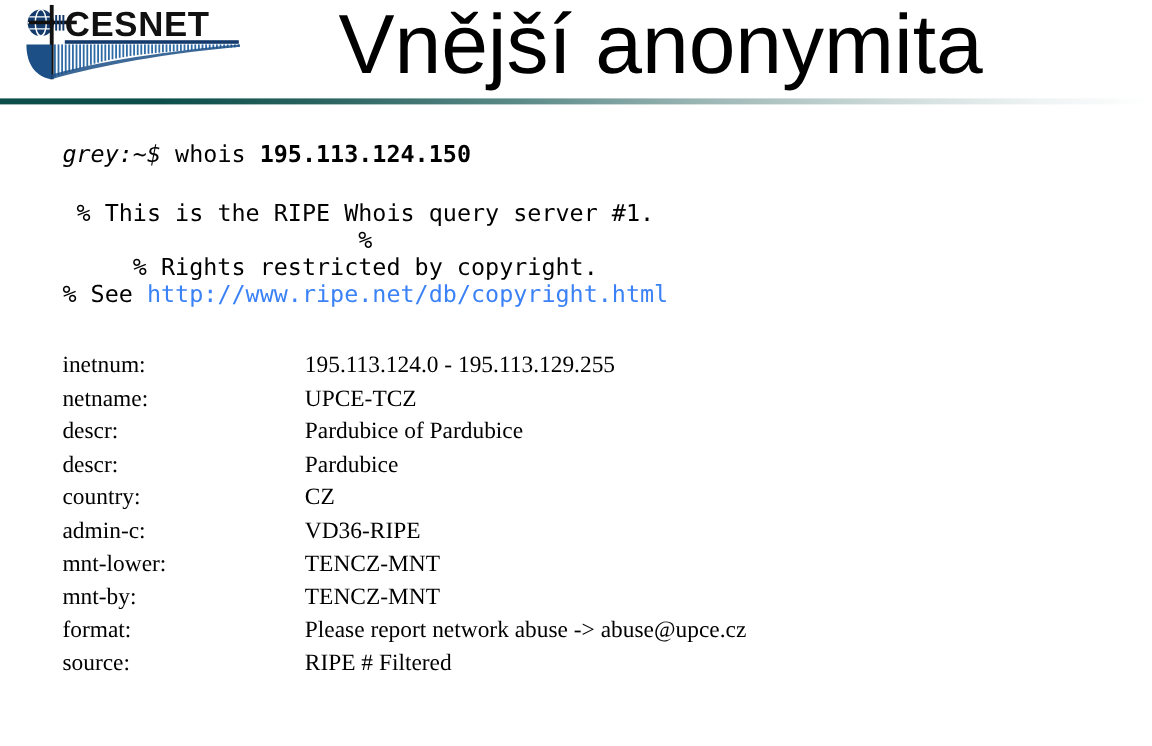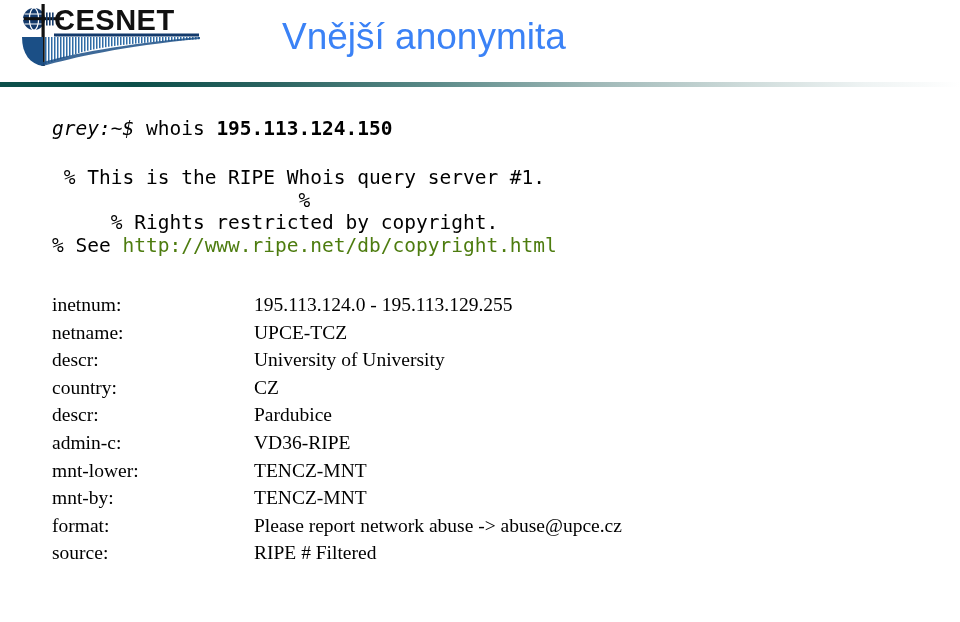--- a/index.html
+++ b/index.html
@@ -28,23 +28,23 @@
     top: 4px;
     width: 190px;
     height: 74px;
   }
   .logo svg { display: block; }
 
   .slide-title {
     position: absolute;
     left: 282px;
     top: 6px;
-    font-size: 37px;
+    font-size: 70px;
     line-height: 62px;
-    color: #3b82f6;
+    color: #000000;
     font-family: "Liberation Sans", sans-serif;
     font-weight: normal;
     letter-spacing: 0px;
     white-space: nowrap;
   }
 
   .header-rule {
     position: absolute;
     left: 0;
     top: 82px;
@@ -95,21 +95,21 @@
     left: 52px;
     top: 79px;
   }
   .banner .bline {
     white-space: pre;
     height: 22.5px;
     line-height: 22.5px;
     text-align: center;
   }
   .banner .link {
-    color: #4d7c0f;
+    color: #3b82f6;
   }
 
   .record {
     position: absolute;
     left: 52px;
     top: 203px;
     font-family: Liberation Serif, serif;
   }
   .record .rline {
     white-space: pre;
@@ -228,23 +228,23 @@
   <div class="banner">
     <div class="bline"><span>% This is the RIPE Whois query server #1.</span></div>
     <div class="bline"><span>%</span></div>
     <div class="bline"><span>% Rights restricted by copyright.</span></div>
     <div class="bline"><span>% See </span><span class="link">http://www.ripe.net/db/copyright.html</span></div>
   </div>
 
   <div class="record">
     <div class="rline"><span class="key">inetnum:</span><span class="val">195.113.124.0 - 195.113.129.255</span></div>
     <div class="rline"><span class="key">netname:</span><span class="val">UPCE-TCZ</span></div>
-    <div class="rline"><span class="key">descr:</span><span class="val">University of University</span></div>
+    <div class="rline"><span class="key">descr:</span><span class="val">Pardubice of Pardubice</span></div>
+    <div class="rline"><span class="key">descr:</span><span class="val">Pardubice</span></div>
     <div class="rline"><span class="key">country:</span><span class="val">CZ</span></div>
-    <div class="rline"><span class="key">descr:</span><span class="val">Pardubice</span></div>
     <div class="rline"><span class="key">admin-c:</span><span class="val">VD36-RIPE</span></div>
     <div class="rline"><span class="key">mnt-lower:</span><span class="val">TENCZ-MNT</span></div>
     <div class="rline"><span class="key">mnt-by:</span><span class="val">TENCZ-MNT</span></div>
     <div class="rline"><span class="key">format:</span><span class="val">Please report network abuse -&gt; abuse@upce.cz</span></div>
     <div class="rline"><span class="key">source:</span><span class="val">RIPE # Filtered</span></div>
   </div>
 
 </div>
 
 </body></html>

